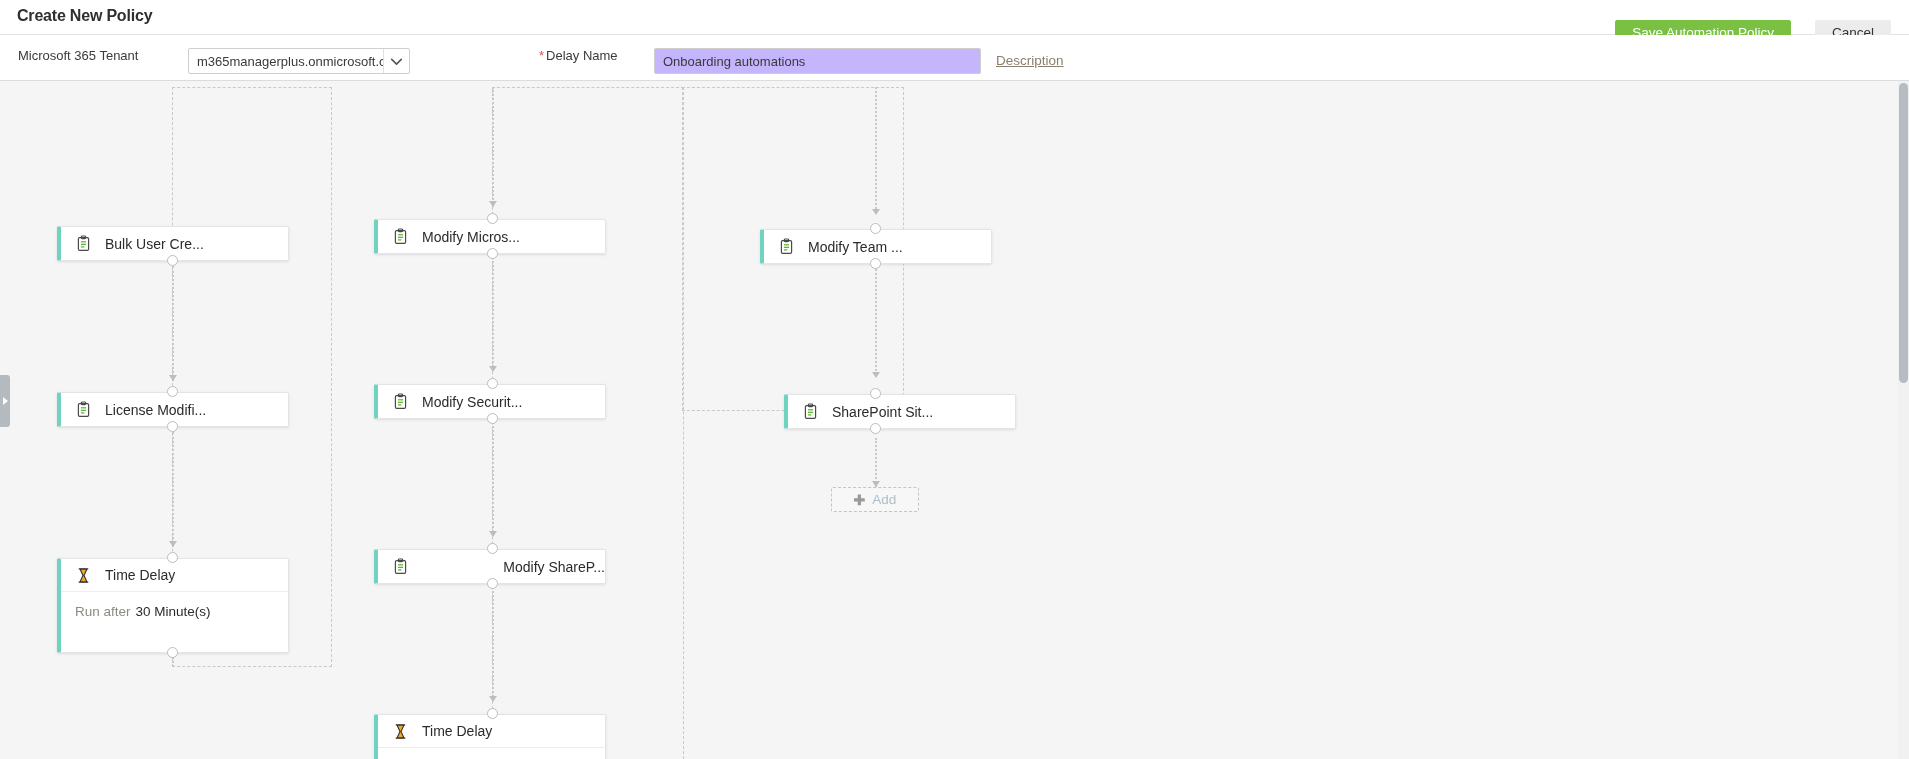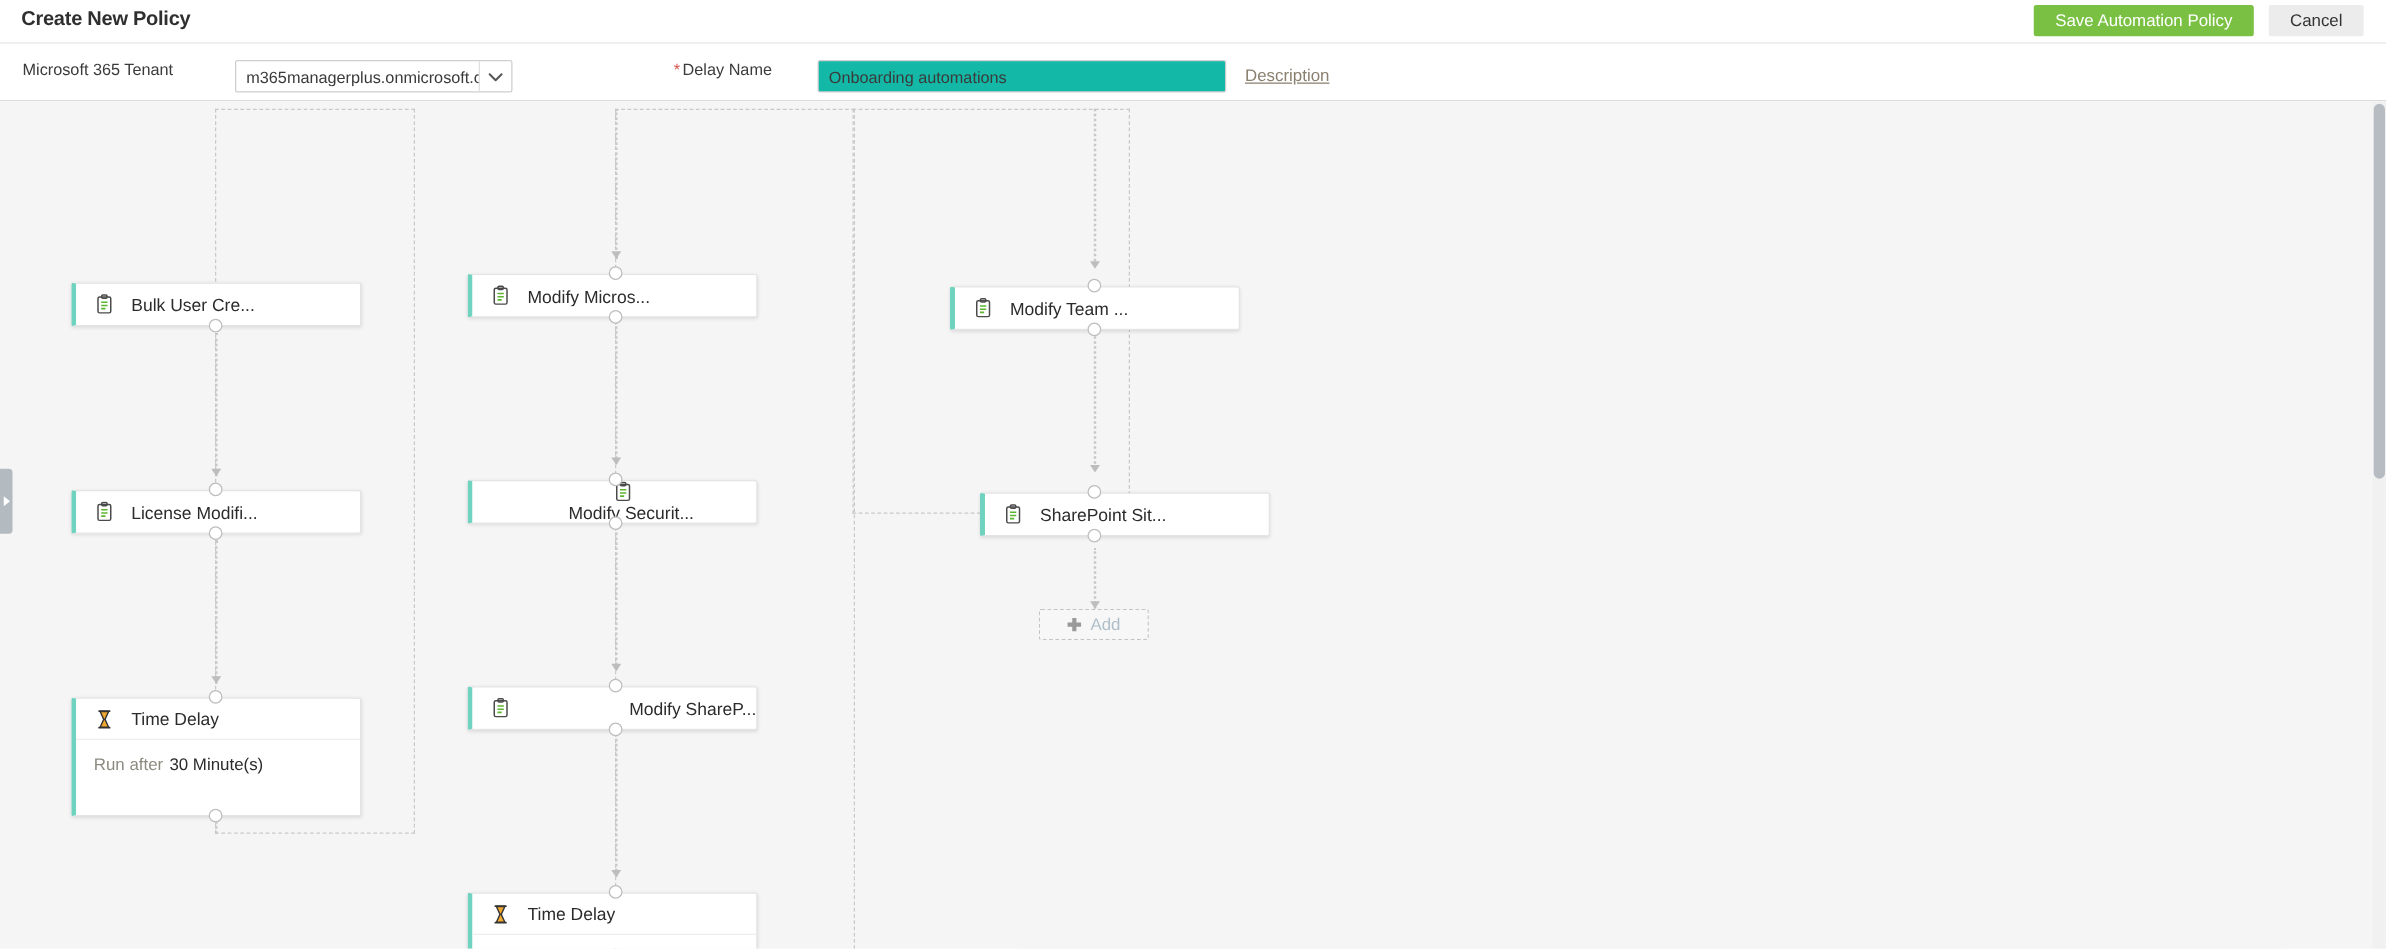--- a/index.html
+++ b/index.html
@@ -22,24 +22,24 @@
   .page-title {
     position: absolute;
     left: 17px; top: 7px;
     font-size: 16px;
     font-weight: bold;
     color: #2f2f2f;
     letter-spacing: -0.2px;
   }
   .header-actions {
     position: absolute;
-    right: 18px; top: 4px;
+    right: 18px; top: 20px;
     display: flex;
     align-items: center;
-    gap: 12px;
+    gap: 24px;
   }
   .btn-save {
     background: #7ac143;
     border: 1px solid #7ac143;
     color: #ffffff;
     font-size: 13.5px;
     font-family: "Liberation Sans", sans-serif;
     padding: 0 16px;
     height: 25px;
     line-height: 23px;
@@ -102,21 +102,21 @@
     display: flex; align-items: center; justify-content: center;
     color: #555;
   }
   .caret svg { display: block; }
 
   .policy-input {
     position: absolute;
     left: 654px; top: 56px;
     width: 327px; height: 26px;
     border: 1px solid #cfcfcf;
-    background: #14b8a6;
+    background: #c4b5fd;
     border-radius: 2px;
     font-size: 13px;
     color: #3a3a3a;
     padding: 0 8px;
     font-family: "Liberation Sans", sans-serif;
     outline: none;
   }
   .desc-link {
     position: absolute;
     left: 996px; top: 62px;
@@ -388,21 +388,21 @@
           <line x1="7" y1="14" x2="11" y2="14" stroke="#5cb531" stroke-width="1.5"></line>
         </svg>
       </span>
       <span class="node-title">Modify Micros...</span>
     </div>
   </div>
   <div class="port" style="left:487px; top:132px;"></div>
   <div class="port" style="left:487px; top:167px;"></div>
 
   <div class="node" style="left:374px; top:303px; width:232px; height:35px;">
-    <div class="node-head" style="height:33px;flex-direction:column;">
+    <div class="node-head" style="height:33px;">
       <span>
         <svg class="icon" viewBox="0 0 20 20" aria-hidden="true">
           <rect x="4" y="3" width="12" height="15" rx="1.5" fill="none" stroke="#4a4a4a" stroke-width="1.4"></rect>
           <rect x="7.5" y="1.2" width="5" height="3" rx="1" fill="none" stroke="#4a4a4a" stroke-width="1.4"></rect>
           <line x1="7" y1="8" x2="13" y2="8" stroke="#5cb531" stroke-width="1.5"></line>
           <line x1="7" y1="11" x2="13" y2="11" stroke="#5cb531" stroke-width="1.5"></line>
           <line x1="7" y1="14" x2="11" y2="14" stroke="#5cb531" stroke-width="1.5"></line>
         </svg>
       </span>
       <span class="node-title">Modify Securit...</span>

